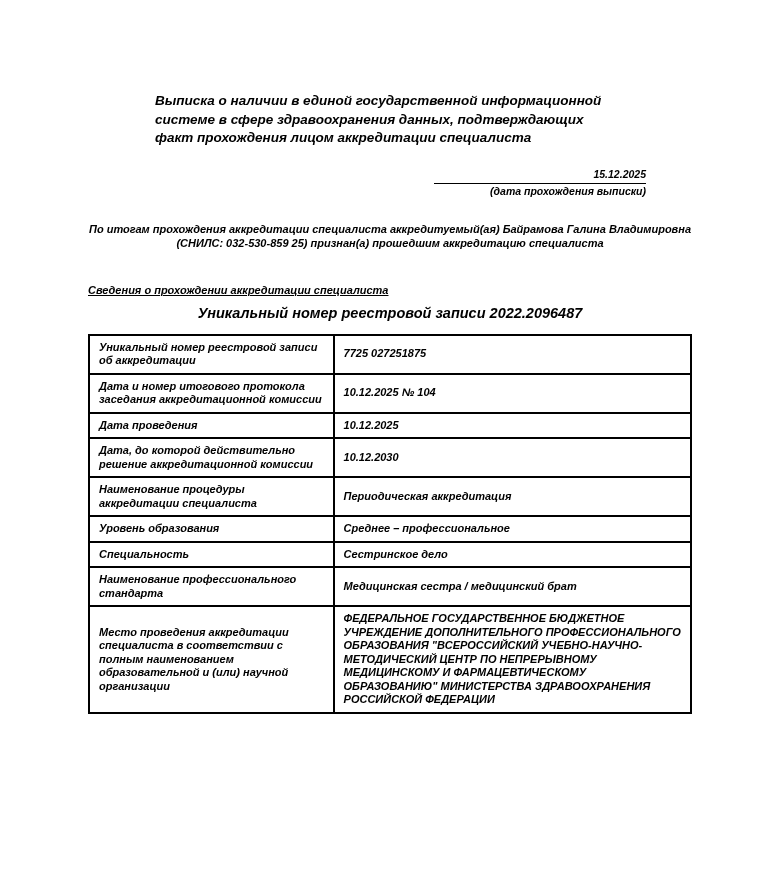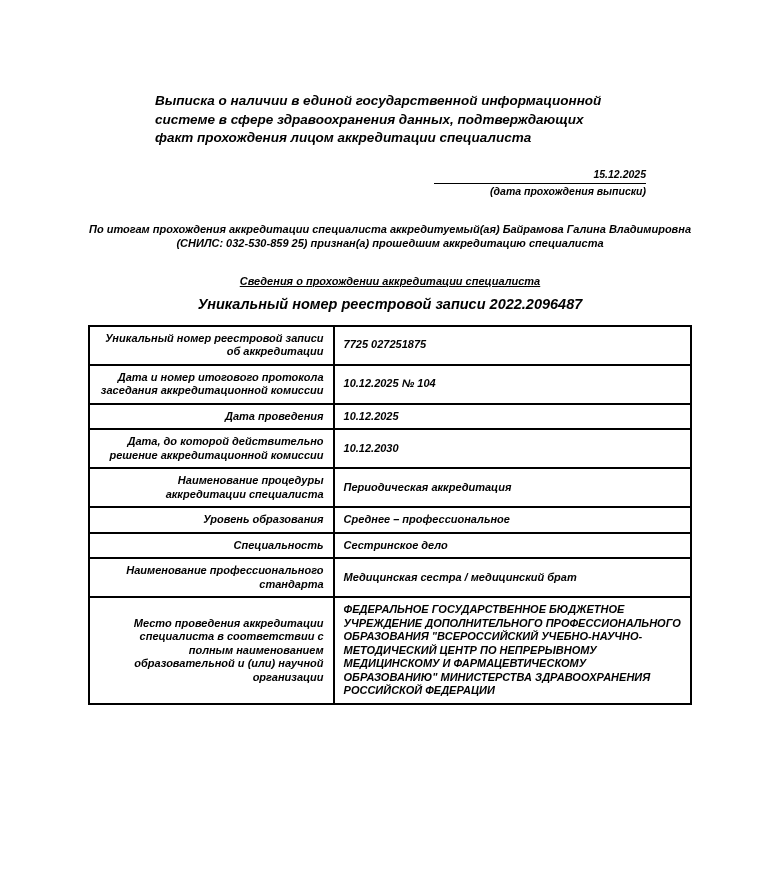--- a/index.html
+++ b/index.html
@@ -45,22 +45,22 @@
     display: block;
     padding-top: 1px;
   }
   .intro-paragraph {
     margin: 24px auto 0 auto;
     text-align: center;
     font-size: 11px;
     line-height: 14px;
   }
   .section-heading {
-    margin: 25px auto 0 auto;
-    text-align: center;
+    margin: 34px auto 0 auto;
+    text-align: left;
     font-size: 11px;
     text-decoration: underline;
   }
   .registry-heading {
     margin: 9px auto 0 auto;
     text-align: center;
     font-size: 14.5px;
   }
   table.acc-table {
     width: 100%;
@@ -70,21 +70,21 @@
     table-layout: fixed;
   }
   table.acc-table td {
     border: 2px solid #000000;
     vertical-align: middle;
     padding: 5px 9px;
     font-size: 11px;
     line-height: 13.5px;
     word-wrap: break-word;
   }
-  td.label-cell { width: 40%; text-align: right; }
+  td.label-cell { width: 40%; }
   td.value-cell { width: 60%; }
 </style>
 </head>
 <body>
 
 <div class="page">
 
   <div class="doc-title">Выписка о наличии в единой государственной информационной системе в сфере здравоохранения данных, подтверждающих факт прохождения лицом аккредитации специалиста</div>
 
   <div class="date-block">

